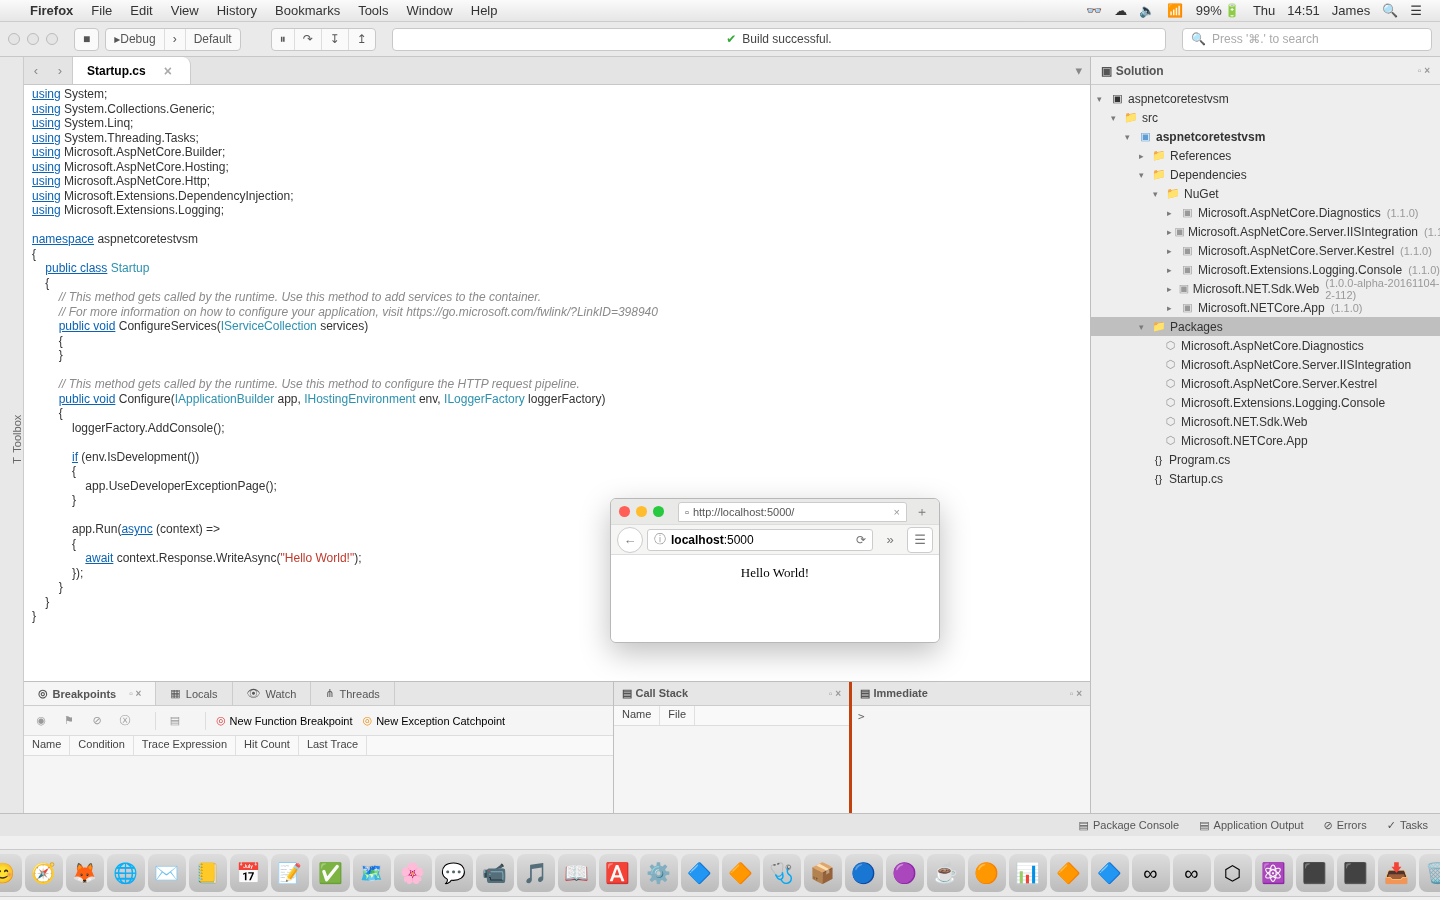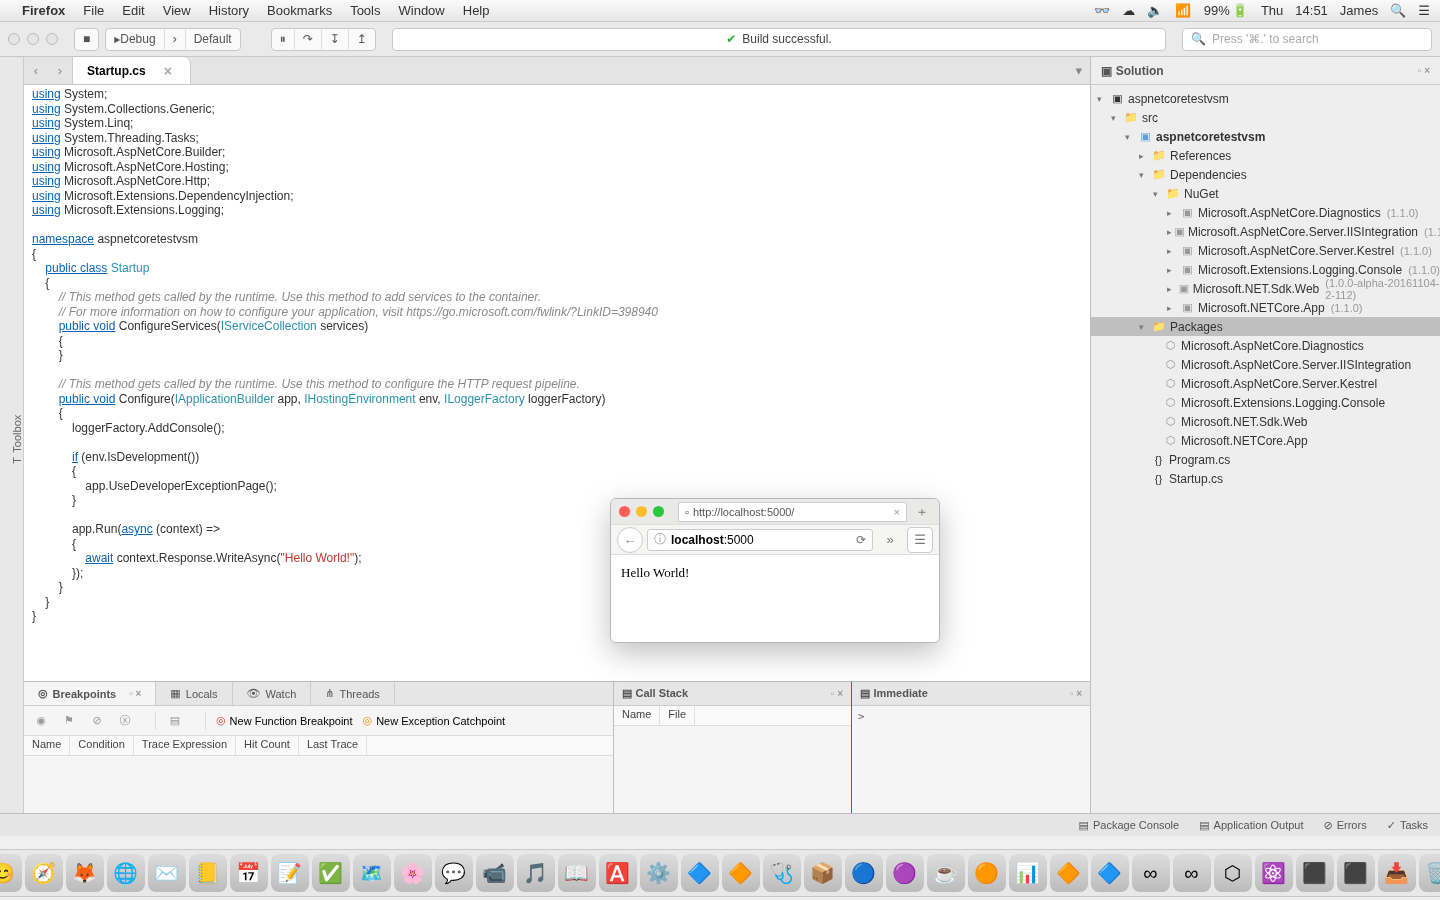--- a/index.html
+++ b/index.html
@@ -1,19 +1,19 @@
 <!DOCTYPE html>
 <html><head>
 <meta charset="utf-8">
 <style>
 * { box-sizing: border-box; margin: 0; padding: 0; font-family: -apple-system, "Helvetica Neue", Arial, sans-serif; }
 body { width: 1440px; height: 900px; background: #f0f0f0; overflow: hidden; position: relative; font-size: 13px; }
 
 
-.mac-menubar { height: 22px; background: linear-gradient(#fafafa,#e6e6e6); display: flex; align-items: center; padding: 0 10px; font-size: 13px; color: #333; border-bottom: 1px solid #ccc; }
+.mac-menubar { height: 22px; background: linear-gradient(#fafafa,#e6e6e6); display: flex; align-items: center; padding: 0 18px; font-size: 13px; color: #333; border-bottom: 1px solid #ccc; }
 .mac-menubar .apple { margin-right: 12px; font-size: 14px; }
 .mac-menubar .menu-item { margin-right: 18px; }
 .mac-menubar .menu-item.bold { font-weight: 600; }
 .mac-menubar .spacer { flex: 1; }
 .mac-menubar .status-item { margin-left: 12px; display: flex; align-items: center; gap: 3px; }
 
 
 .ide-toolbar { height: 35px; background: #eaeaea; border-bottom: 1px solid #c7c7c7; display: flex; align-items: center; padding: 0 8px; gap: 6px; }
 .traffic { display: flex; gap: 7px; margin-right: 10px; }
 .traffic span { width: 12px; height: 12px; border-radius: 50%; border: 1px solid #bbb; background: #e5e5e5; }
@@ -47,21 +47,21 @@
 .bottom-pane { display: flex; height: 132px; border-top: 1px solid #bfbfbf; }
 .bp-panel { flex: 1; display: flex; flex-direction: column; border-right: 1px solid #bfbfbf; background: #f5f5f5; }
 .bp-tabs { height: 24px; display: flex; border-bottom: 1px solid #ccc; background: #e6e6e6; }
 .bp-tabs .bp-tab { padding: 0 14px; display: flex; align-items: center; gap: 5px; font-size: 11px; color: #555; border-right: 1px solid #ccc; }
 .bp-tabs .bp-tab.active { background: #f5f5f5; font-weight: 600; }
 .bp-toolbar { height: 30px; display: flex; align-items: center; padding: 0 8px; gap: 10px; border-bottom: 1px solid #ddd; font-size: 11px; }
 .bp-toolbar .ico { color: #999; width: 18px; text-align: center; }
 .bp-toolbar .lbl { display: flex; align-items: center; gap: 4px; }
 .bp-headers, .cs-headers { height: 20px; display: flex; font-size: 11px; color: #444; border-bottom: 1px solid #ddd; background: #f9f9f9; }
 .bp-headers span, .cs-headers span { padding: 2px 8px; border-right: 1px solid #e0e0e0; }
-.cs-panel, .im-panel { width: 238px; display: flex; flex-direction: column; background: #f5f5f5; border-right: 1px solid #c2410c; }
+.cs-panel, .im-panel { width: 238px; display: flex; flex-direction: column; background: #f5f5f5; border-right: 3px solid #c2410c; }
 .panel-title { height: 24px; background: #e6e6e6; display: flex; align-items: center; padding: 0 8px; font-size: 11px; font-weight: 600; color: #555; border-bottom: 1px solid #ccc; gap: 6px; justify-content: space-between; }
 .im-body { padding: 4px 6px; font-family: Menlo, monospace; font-size: 11px; color: #666; }
 
 
 .solution { width: 350px; background: #eeeeee; border-left: 1px solid #bfbfbf; display: flex; flex-direction: column; }
 .sol-title { height: 28px; display: flex; align-items: center; padding: 0 10px; font-size: 12px; font-weight: 600; color: #555; gap: 6px; border-bottom: 1px solid #ccc; justify-content: space-between; }
 .sol-tree { flex: 1; overflow: auto; font-size: 12px; padding-top: 4px; }
 .tree-row { display: flex; align-items: center; height: 19px; padding-left: 8px; gap: 3px; color: #333; }
 .tree-row.selected { background: #bfbfbf; }
 .tree-row .disc { color: #7a7a7a; width: 10px; font-size: 9px; }
@@ -83,21 +83,21 @@
 
 .browser { position: absolute; left: 610px; top: 498px; width: 330px; height: 145px; background: #f2f2f0; border: 1px solid #b8b8b8; border-radius: 6px; box-shadow: 0 10px 30px rgba(0,0,0,0.25); overflow: hidden; display: flex; flex-direction: column; }
 .browser .btitle { height: 26px; display: flex; align-items: center; padding: 0 8px; gap: 6px; border-bottom: 1px solid #ddd; background: #e9e9e7; }
 .browser .btfc { display: flex; gap: 6px; }
 .browser .btfc span { width: 11px; height: 11px; border-radius: 50%; }
 .browser .btab { flex: 1; background: #fff; height: 20px; border: 1px solid #ccc; border-radius: 3px 3px 0 0; display: flex; align-items: center; padding: 0 6px; font-size: 11px; color: #555; gap: 4px; margin-left: 8px; }
 .browser .plus { width: 18px; text-align: center; color: #777; }
 .browser .baddr { height: 30px; display: flex; align-items: center; padding: 0 6px; gap: 4px; border-bottom: 1px solid #ddd; background: #f5f5f3; }
 .browser .circle-btn { width: 26px; height: 26px; border: 1px solid #ccc; border-radius: 50%; display: flex; align-items: center; justify-content: center; color: #777; background: #fff; }
 .browser .url { flex: 1; background: #fff; border: 1px solid #ccc; border-radius: 3px; height: 22px; display: flex; align-items: center; padding: 0 6px; font-size: 12px; gap: 5px; }
-.browser .bcontent { flex: 1; background: #fff; padding: 10px; font-family: "Times New Roman", serif; font-size: 13px; }
+.browser .bcontent { flex: 1; background: #fff; padding: 10px; font-family: "Times New Roman", serif; font-size: 13px; text-align: center; }
 
 .panel-ctrls { display: flex; gap: 4px; color: #999; font-size: 10px; }
 </style>
 </head>
 <body>
 
 <div class="mac-menubar">
   <span class="apple"></span>
   <span class="menu-item bold">Firefox</span>
   <span class="menu-item">File</span>

